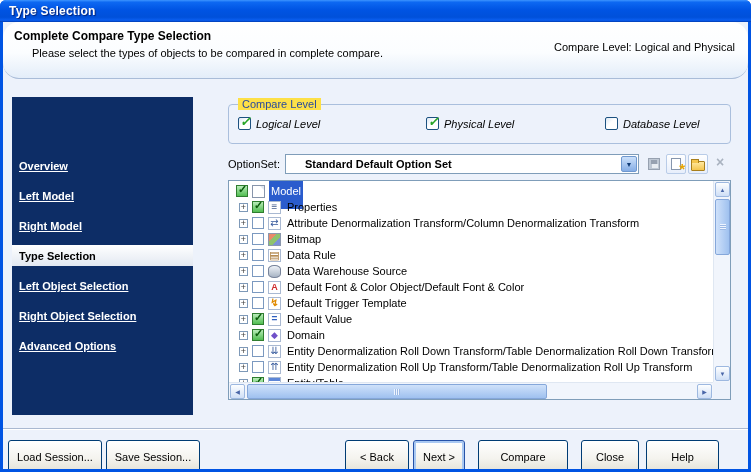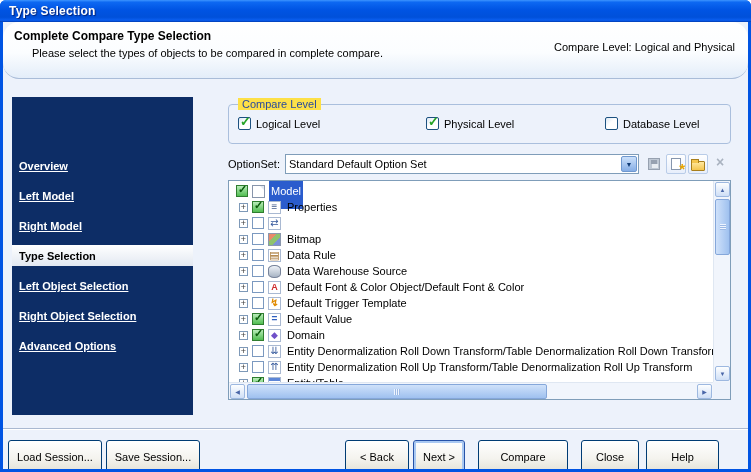--- a/index.html
+++ b/index.html
@@ -15,29 +15,29 @@
   .header-title{position:absolute;left:11px;top:7px;font-weight:bold;font-size:12px;color:#000;}
   .header-subtitle{position:absolute;left:29px;top:25px;color:#000;}
   .header-status{position:absolute;right:13px;top:19px;color:#000;}
 
   .sidebar{position:absolute;left:9px;top:75px;width:181px;height:318px;background:var(--sidebar-navy,#0d2d66);padding-top:54px;}
   .nav-item{height:30px;display:flex;align-items:center;padding-left:7px;color:#fff;font-weight:bold;text-decoration:underline;cursor:pointer;}
   .nav-item.active{height:21px;margin:4px 0 5px 0;background:linear-gradient(180deg,#ffffff,#e2e8f1);color:#000;text-decoration:none;cursor:default;}
 
   .groupbox{position:absolute;left:225px;top:82px;width:503px;height:40px;border:1px solid #aabfdd;border-radius:4px;}
   .groupbox-title{position:absolute;left:9px;top:-7px;background:#fde047;padding:0 4px;color:#29499c;}
-  .cl-item{position:absolute;top:12px;display:flex;align-items:center;gap:5px;}
+  .cl-item{position:absolute;top:12px;display:flex;align-items:center;gap:5px;font-style:italic;}
   .cl-0{left:9px;} .cl-1{left:197px;} .cl-2{left:376px;}
   .cb{width:13px;height:13px;background:linear-gradient(135deg,#dce8f3,#ffffff 45%);border:1px solid #1c5180;border-radius:2px;position:relative;flex:0 0 auto;}
   .cb.checked::after{content:"✓";position:absolute;left:1px;top:-4px;font-size:13px;font-weight:bold;color:var(--check-green,#27a427);}
   .cb-label{color:#000;}
 
   .optionset-label{position:absolute;left:225px;top:136px;}
   .combo{position:absolute;left:282px;top:132px;width:354px;height:20px;background:#fff;border:1px solid #7f9db9;display:flex;align-items:center;}
-  .combo-value{flex:1;padding-left:3px;white-space:nowrap;overflow:hidden;}
+  .combo-value{flex:1;padding-left:19px;white-space:nowrap;overflow:hidden;font-weight:bold;}
   .combo-arrow{width:16px;height:16px;margin:1px;background:linear-gradient(180deg,#cbe0fa,#86aee6);border:1px solid #6f98cf;border-radius:2px;display:flex;align-items:center;justify-content:center;color:#123d77;font-size:7px;flex:0 0 auto;}
   .opt-toolbar{position:absolute;left:641px;top:132px;display:flex;gap:2px;}
   .tool-btn{width:20px;height:20px;display:flex;align-items:center;justify-content:center;position:relative;border:1px solid transparent;border-radius:2px;}
   .tool-btn:not(.disabled){background:linear-gradient(180deg,#ffffff,#e7eefb);border-color:#b9cce8;}
   .ti{display:block;position:relative;}
   .ti-save{width:12px;height:12px;background:#bfc8d4;border:1px solid #97a1b0;}
   .ti-save::before{content:"";position:absolute;top:1px;left:2px;right:2px;height:4px;background:#97a1b0;}
   .ti-save::after{content:"";position:absolute;bottom:1px;left:3px;width:6px;height:4px;background:#e9edf2;}
   .ti-new{width:10px;height:12px;background:#fff;border:1px solid #8696ad;}
   .ti-new::after{content:"*";position:absolute;right:-5px;bottom:-8px;color:#e8a500;font-size:15px;font-weight:bold;}
@@ -167,20 +167,21 @@
           <div class="trow">
             <span class="expander">+</span>
             <span class="tcb checked"></span>
             <span class="ticon ti-properties"></span>
             <span class="tlabel">Properties</span>
           </div>
           <div class="trow">
             <span class="expander">+</span>
             <span class="tcb"></span>
             <span class="ticon ti-attribute-denormalization"></span>
+            <span class="tlabel">Attribute Denormalization Transform/Column Denormalization Transform</span>
           </div>
           <div class="trow">
             <span class="expander">+</span>
             <span class="tcb"></span>
             <span class="ticon ti-bitmap"></span>
             <span class="tlabel">Bitmap</span>
           </div>
           <div class="trow">
             <span class="expander">+</span>
             <span class="tcb"></span>

